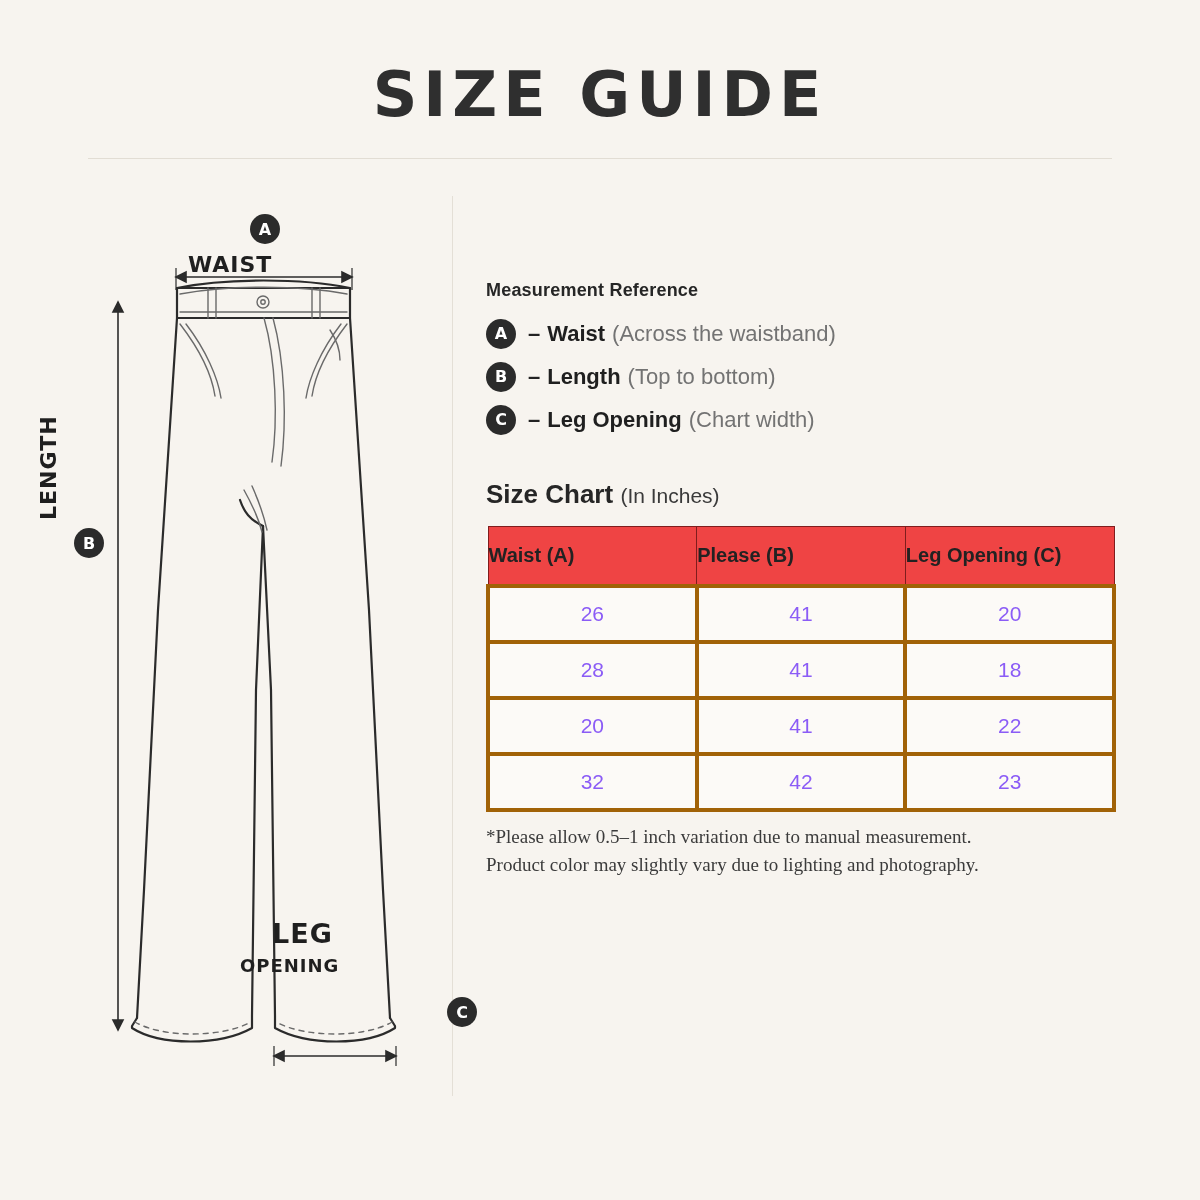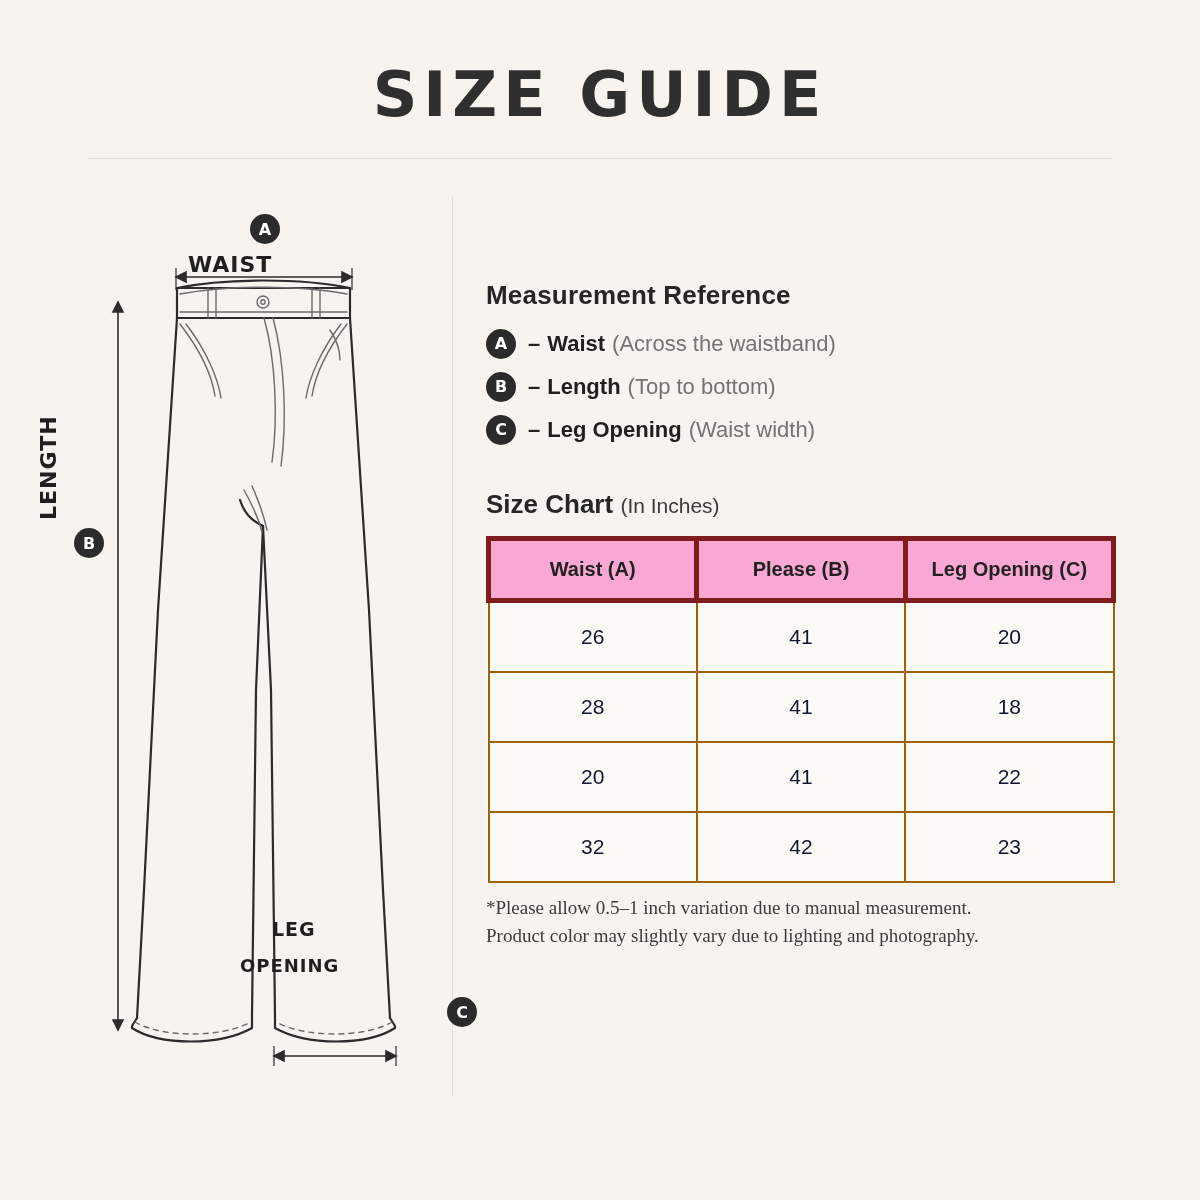--- a/index.html
+++ b/index.html
@@ -63,21 +63,21 @@
   }
 
   
   .right {
     position: absolute;
     top: 280px;
     left: 486px;
     width: 660px;
   }
   .section-head {
-    font-size: 26px;
+    font-size: 18px;
     font-weight: 700;
     color: #262626;
     margin: 0 0 18px 0;
     letter-spacing: 0.2px;
   }
   .ref-list {
     margin: 0 0 44px 0;
     padding: 0;
     list-style: none;
   }
@@ -132,34 +132,34 @@
   }
 
   
   table.size-table {
     border-collapse: collapse;
     width: 630px;
     table-layout: fixed;
     background: #fbf9f6;
   }
   table.size-table th {
-    background: #f9a8d4;
+    background: #ef4444;
     font-size: 20px;
     font-weight: 700;
     color: #222;
     padding: 17px 0;
-    text-align: center;
-    border: 5px solid #7f1d1d;
+    text-align: left;
+    border: 1px solid #7f1d1d;
   }
   table.size-table td {
     font-size: 21px;
-    color: #0f172a;
-    padding: 22px 0;
+    color: #8b5cf6;
+    padding: 14px 0;
     text-align: center;
-    border: 2px solid #a16207;
+    border: 4px solid #a16207;
     background: #fcfaf7;
   }
 
   .footnote {
     margin-top: 11px;
     font-size: 19px;
     line-height: 1.45;
     color: #3b3b3b;
     font-family: "Liberation Serif", serif;
   }
@@ -170,21 +170,21 @@
     font-family: "DejaVu Sans", sans-serif;
     font-weight: 700;
     color: #1f1f1f;
   }
   .lbl-waist { top: 252px; left: 188px; font-size: 22px; letter-spacing: 1px; }
   .lbl-length {
     top: 520px; left: 36px; font-size: 22px; letter-spacing: 1px;
     transform: rotate(-90deg);
     transform-origin: left top;
   }
-  .lbl-leg1 { top: 918px; left: 272px; font-size: 19px; letter-spacing: 1px; }
+  .lbl-leg1 { top: 918px; left: 272px; font-size: 27px; letter-spacing: 1px; }
   .lbl-leg2 { top: 955px; left: 240px; font-size: 18px; letter-spacing: 1px; }
 
   .circ {
     position: absolute;
     width: 30px;
     height: 30px;
     border-radius: 50%;
     background: #2b2b2b;
     color: #fff;
     font-size: 16px;
@@ -300,21 +300,21 @@
       <li class="ref-item">
         <span class="badge">B</span>
         <span class="ref-dash">–</span>
         <span class="ref-key">Length</span>
         <span class="ref-note">(Top to bottom)</span>
       </li>
       <li class="ref-item">
         <span class="badge">C</span>
         <span class="ref-dash">–</span>
         <span class="ref-key">Leg Opening</span>
-        <span class="ref-note">(Waist width)</span>
+        <span class="ref-note">(Chart width)</span>
       </li>
     </ul>
 
     <h2 class="chart-head">
       <span>Size Chart</span>
       <span class="unit">(In Inches)</span>
     </h2>
 
     <table class="size-table">
       <thead>

